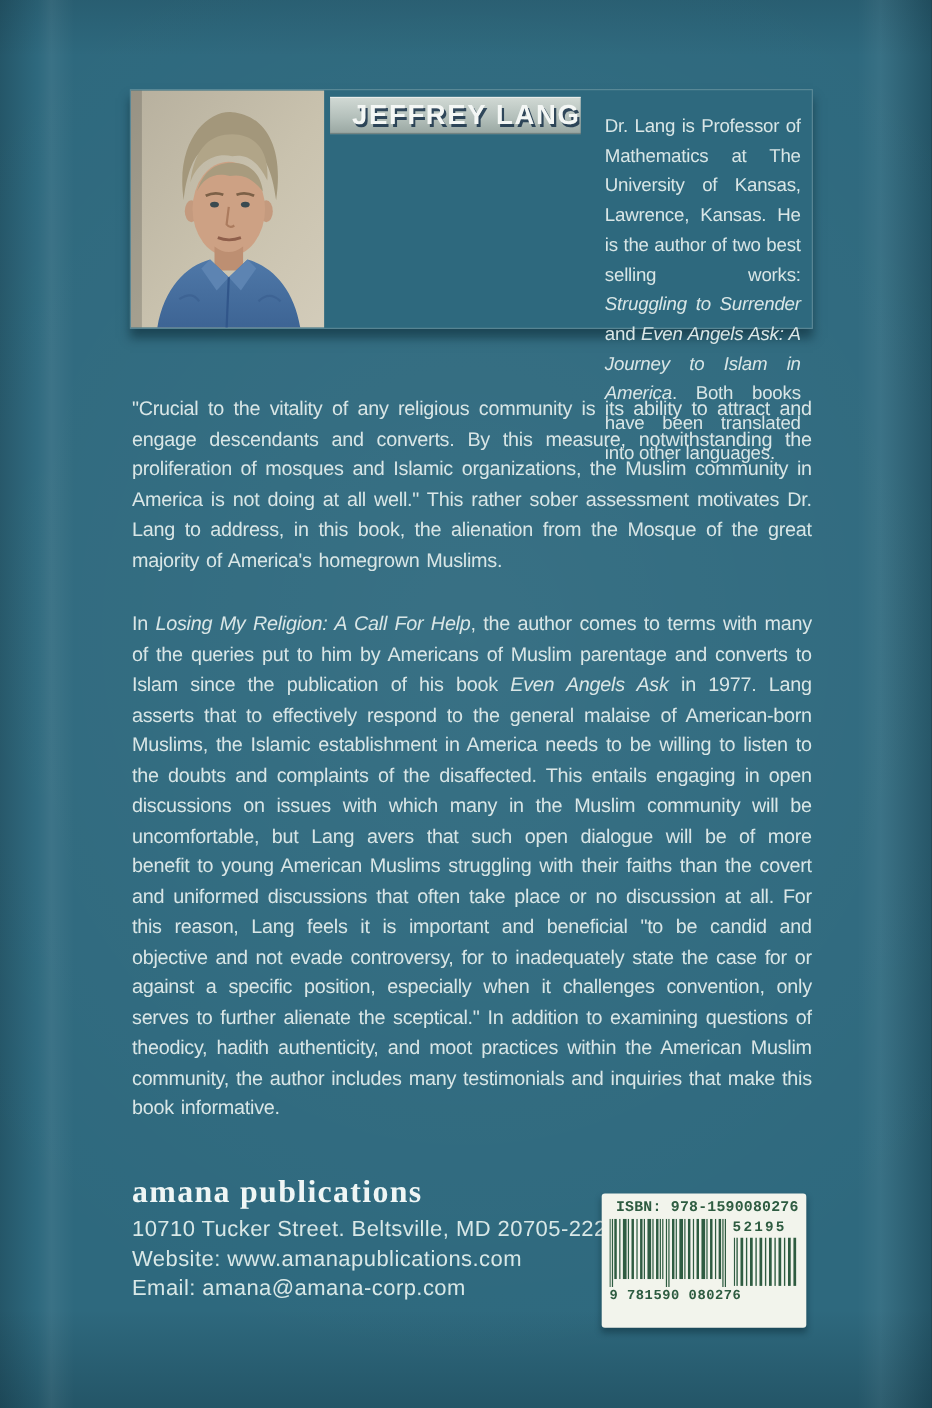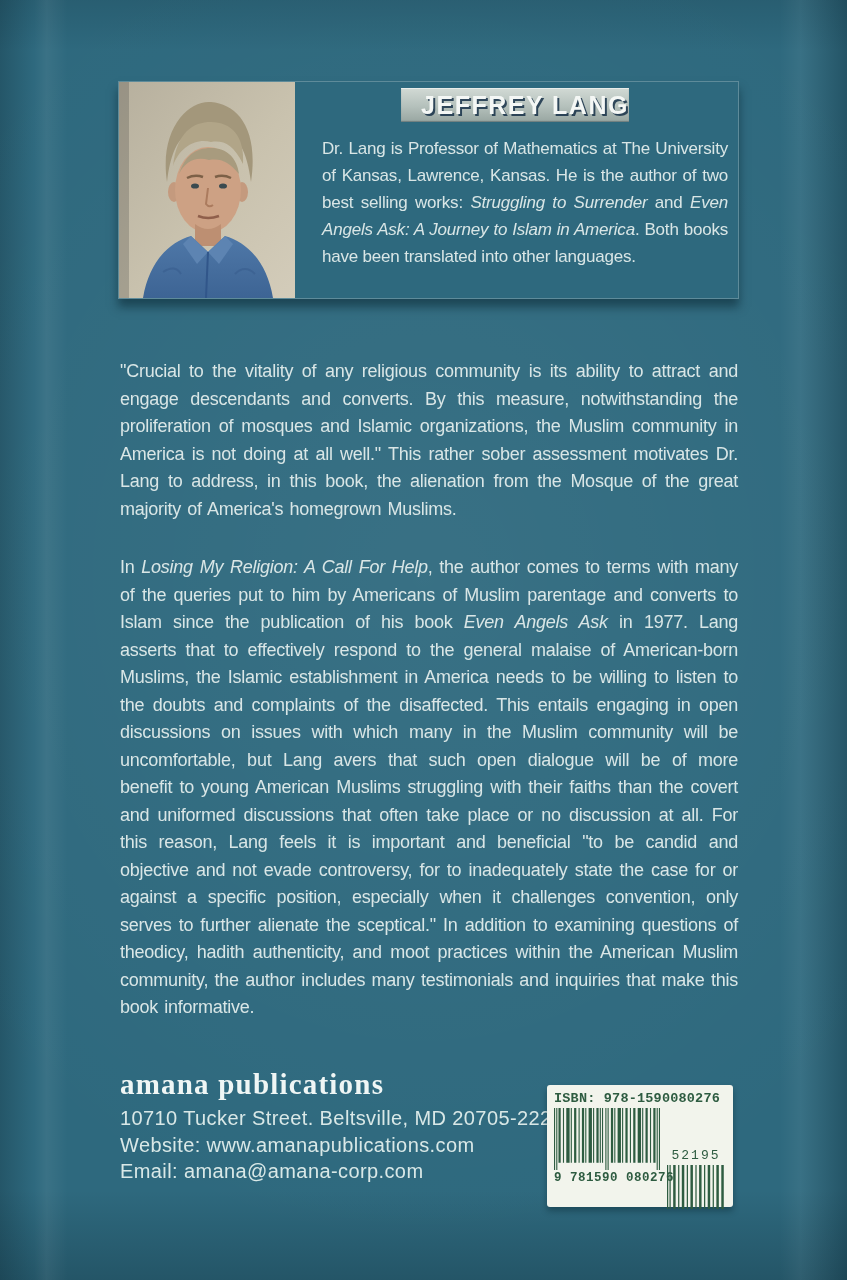--- a/index.html
+++ b/index.html
@@ -24,21 +24,21 @@
 
   
   .author-panel{
     position:absolute;left:118px;top:81px;width:621px;height:218px;
     display:flex;border:1px solid rgba(220,230,226,0.28);
     box-shadow:0 8px 9px rgba(6,32,42,0.5);
     background:var(--cover_bg);
   }
   .photo-wrap{flex:none;width:176px;height:100%;overflow:hidden;}
   .photo-wrap svg{display:block;width:100%;height:100%;}
-  .panel-right{flex:1;display:flex;flex-direction:column;padding:6px 8px 7px 5px;min-width:0;align-items:center;}
+  .panel-right{flex:1;display:flex;flex-direction:row;padding:6px 8px 7px 5px;min-width:0;}
   .name-bar{
     height:34px;flex:none;display:flex;align-items:center;padding-left:20px;
     background:linear-gradient(180deg,#d2dad5 0%,var(--gray_bar) 55%,#98a6a1 100%);
     box-shadow:inset 0 1px 0 rgba(255,255,255,0.5), inset 0 -1px 1px rgba(30,50,60,0.35);
   }
   .author-name{
     font-size:25px;font-weight:bold;letter-spacing:1.5px;color:var(--author_name_text);
     text-shadow:2px 2px 0 rgba(22,48,72,0.85);
   }
   .author-bio{
@@ -69,27 +69,27 @@
     font-size:20px;line-height:26.5px;letter-spacing:0.4px;color:#d9e8e7;
   }
 
   
   .barcode-panel{
     position:absolute;left:547px;top:1085px;width:186px;height:122px;
     background:var(--barcode_panel);border-radius:3px;
     padding:6px 7px 0 7px;box-shadow:0 4px 6px rgba(6,32,42,0.4);
     font-family:"Liberation Mono","DejaVu Sans Mono",monospace;color:var(--barcode_green);
   }
-  .isbn-line{font-size:13.5px;font-weight:bold;text-align:left;white-space:nowrap;letter-spacing:0.2px;}
+  .isbn-line{font-size:13.5px;font-weight:bold;text-align:right;white-space:nowrap;letter-spacing:0.2px;}
   .bars-row{display:flex;margin-top:2px;}
   .main-col{width:106px;flex:none;}
   .main-col svg{display:block;width:106px;height:62px;}
   .ean-digits{font-size:12.5px;font-weight:bold;text-align:center;margin-top:1px;letter-spacing:0.5px;white-space:nowrap;}
   .supp-col{flex:1;margin-left:6px;}
-  .price-code{font-size:13px;font-weight:normal;text-align:center;letter-spacing:2px;margin-top:40px;}
+  .price-code{font-size:13px;font-weight:bold;text-align:left;letter-spacing:2px;}
   .supp-col svg{display:block;width:58px;height:44px;margin:2px auto 0 auto;}
 </style>
 </head>
 <body>
 
 <div class="page">
 
   <div class="author-panel">
     <div class="photo-wrap">
       <svg viewBox="0 0 176 216" preserveAspectRatio="none" aria-hidden="true">

